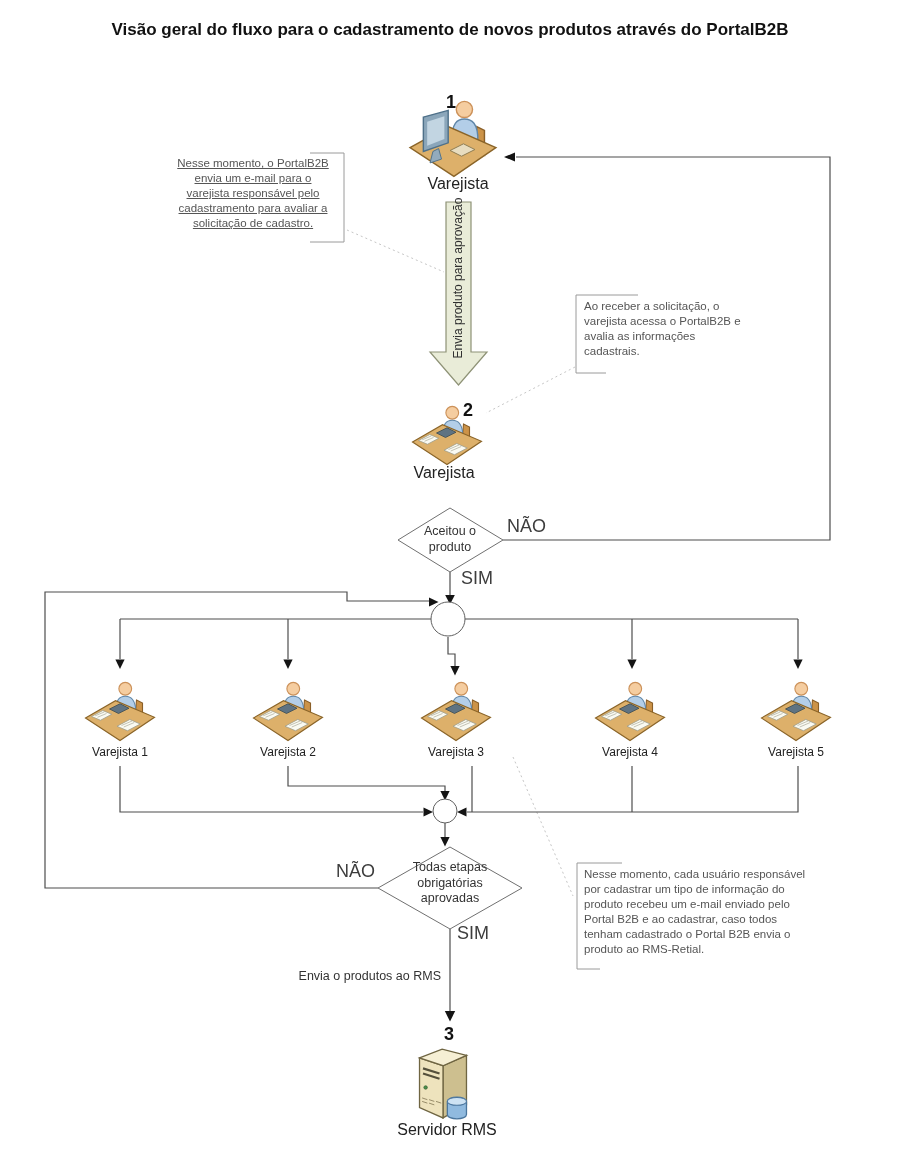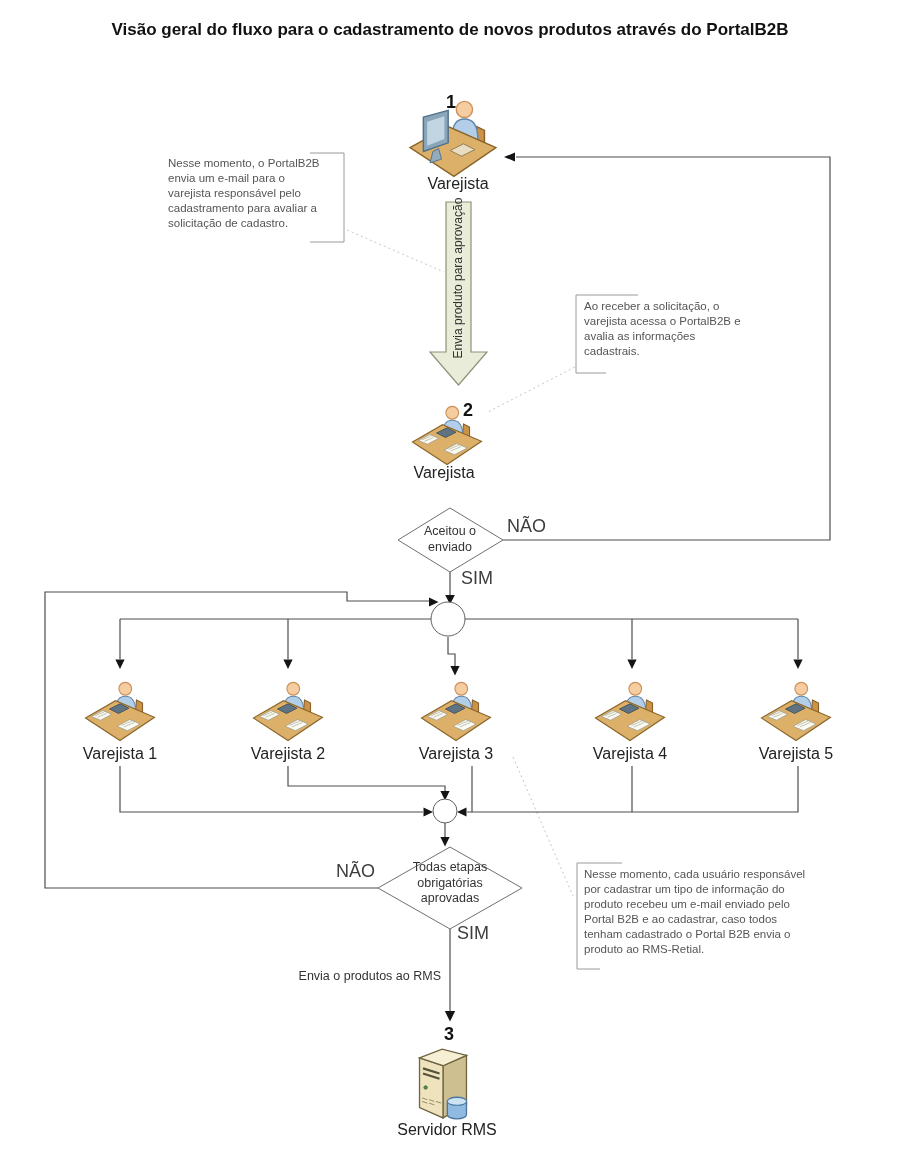--- a/index.html
+++ b/index.html
@@ -7,25 +7,25 @@
     position:relative;width:900px;height:1153px;background:#ffffff;
     font-family:"Liberation Sans","DejaVu Sans",sans-serif;color:#2b2b2b;overflow:hidden;
   }
   .abs{position:absolute;}
   #title{
     left:0;top:20px;width:900px;text-align:center;
     font-size:17px;font-weight:bold;color:#111;
   }
   .num{font-size:18px;font-weight:bold;color:#111;}
   .node-label{font-size:16px;color:#222;text-align:center;}
-  .v-label{font-size:16px;color:#222;text-align:center;}
+  .v-label{font-size:12px;color:#222;text-align:center;}
   .annotation{
     font-size:11.5px;line-height:1.3;color:#555;white-space:pre-line;
   }
-  .ann-right-align{text-align:left;}
+  .ann-right-align{text-align:center;text-decoration:underline;}
   .decision-text{
     font-size:12.5px;line-height:1.25;color:#333;text-align:center;white-space:pre-line;
   }
   .branch-label{font-size:18px;color:#3d3d3d;}
   .flow-note{font-size:12.5px;color:#333;}
   #big-arrow-label{
     left:374px;top:270px;width:170px;height:16px;
     transform:rotate(-90deg);text-align:center;
     font-size:12px;color:#2f2f2f;
   }
@@ -158,21 +158,21 @@
 tenham cadastrado o Portal B2B envia o
 produto ao RMS-Retial.</div>
 
   <div class="abs num" style="left:463px;top:400px">2</div>
   <svg class="abs" style="left:408px;top:403px" width="78" height="66">
     <use href="#icon-person-desk"></use>
   </svg>
   <div class="abs node-label" style="left:384px;top:464px;width:120px">Varejista</div>
 
   <div class="abs decision-text" style="left:413px;top:524px;width:74px">Aceitou o
-enviado</div>
+produto</div>
   <div class="abs branch-label" style="left:507px;top:516px">NÃO</div>
   <div class="abs branch-label" style="left:461px;top:568px">SIM</div>
 
   <div class="abs" style="left:81px;top:679px">
     <svg width="78" height="66">
         <use href="#icon-person-desk"></use>
       </svg>
     <div class="v-label" style="width:130px;margin-left:-26px">Varejista 1</div>
   </div>
   <div class="abs" style="left:249px;top:679px">

